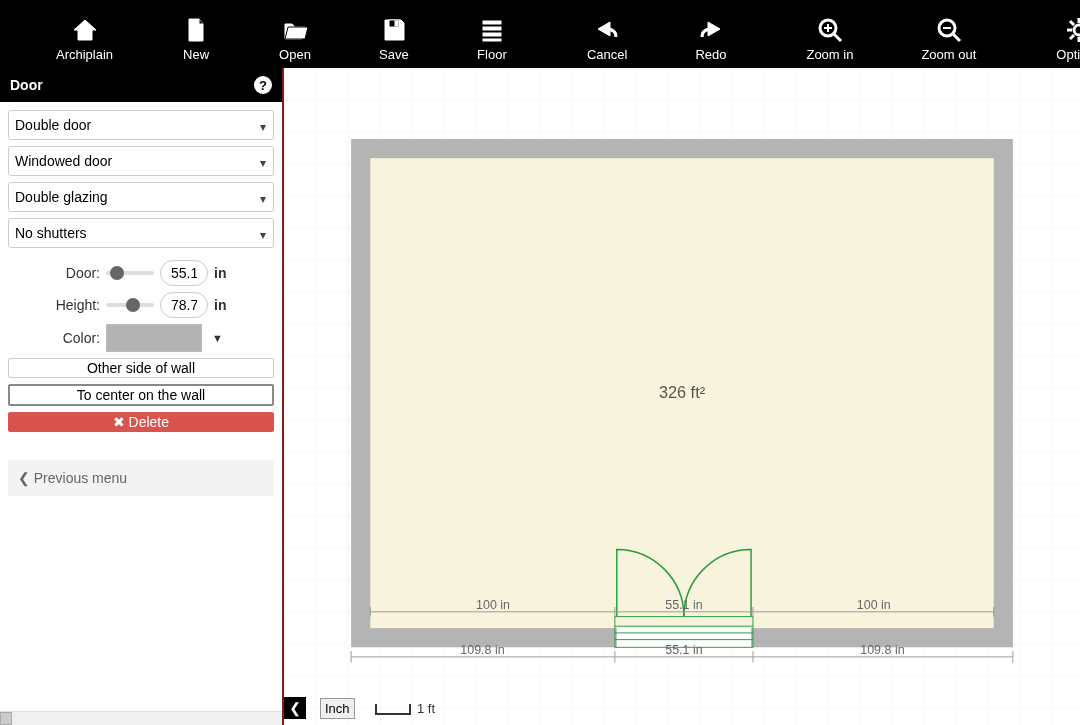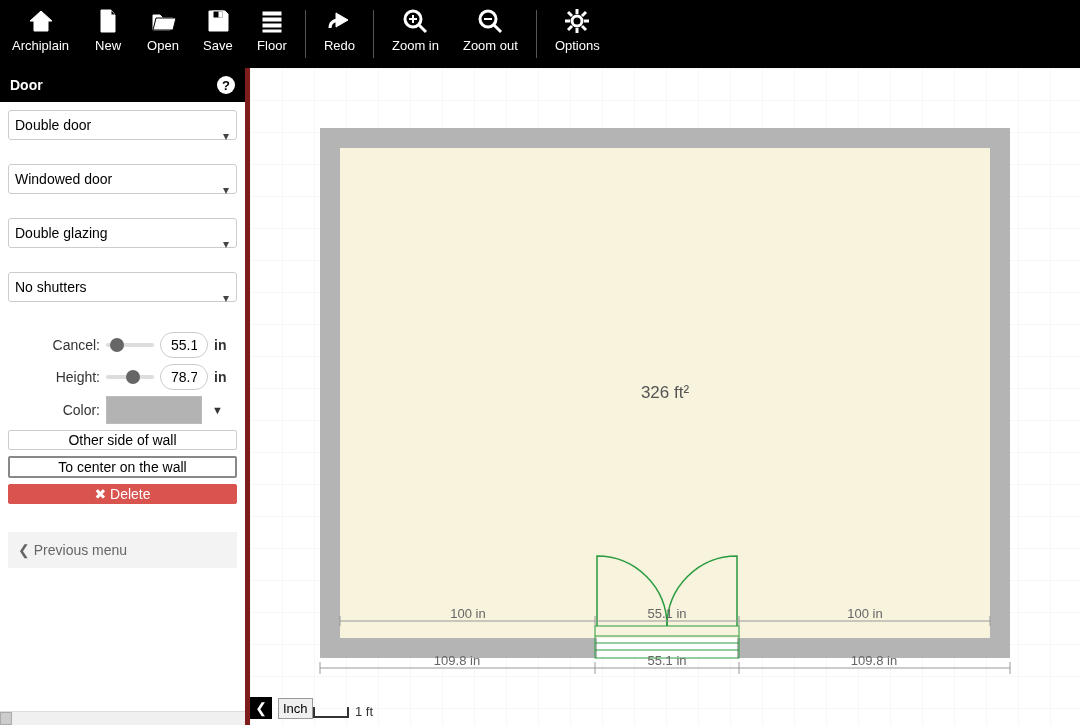--- a/index.html
+++ b/index.html
@@ -1,46 +1,46 @@
 <!DOCTYPE html>
 <html><head>
 <meta charset="utf-8">
 <style>
   html,body{margin:0;padding:0;height:100%;font-family:Arial,Helvetica,sans-serif;font-size:14px;color:#333;background:#fff;}
   *{box-sizing:border-box;}
   .toolbar{display:flex;align-items:stretch;background:#000;color:#fff;height:68px;}
   .toolbar-group{display:flex;align-items:stretch;}
   .toolbar-sep{width:1px;background:#555;margin:10px 6px;}
-  .tb-item{display:flex;flex-direction:column;align-items:center;padding:6px 12px 4px;cursor:pointer;min-width:54px;}
+  .tb-item{display:flex;flex-direction:column;align-items:center;justify-content:center;padding:12px 12px 4px;cursor:pointer;min-width:54px;margin-left:44px;}
   .tb-item .icon{height:30px;display:flex;align-items:center;justify-content:center;}
   .tb-item svg{fill:#fff;stroke:#fff;}
   .tb-label{font-size:13px;color:#fff;margin-top:2px;white-space:nowrap;}
   .app{display:flex;height:calc(100% - 68px);}
-  .sidebar{width:250px;background:#fff;border-right:5px solid #7f1d1d;display:flex;flex-direction:column;}
+  .sidebar{width:284px;background:#fff;border-right:2px solid #7f1d1d;display:flex;flex-direction:column;}
   .panel-header{background:#000;color:#fff;font-weight:bold;padding:8px 10px;display:flex;align-items:center;justify-content:space-between;}
   .help{width:18px;height:18px;border-radius:50%;background:#fff;color:#000;font-weight:bold;display:flex;align-items:center;justify-content:center;font-size:13px;cursor:pointer;}
   .panel-body{padding:8px;flex:1;overflow:auto;}
-  .sel{width:100%;padding:6px 6px;margin-bottom:24px;border:1px solid #ccc;border-radius:3px;background:#fff;font-size:14px;}
+  .sel{width:100%;padding:6px 6px;margin-bottom:6px;border:1px solid #ccc;border-radius:3px;background:#fff;font-size:14px;}
   .row{display:flex;align-items:center;margin:6px 0;gap:6px;}
   .row .lab{width:92px;text-align:right;font-size:14px;}
   .slider{flex:0 0 48px;height:14px;position:relative;}
   .slider .track{position:absolute;left:0;right:0;top:50%;height:4px;background:#ddd;border-radius:2px;transform:translateY(-50%);}
   .slider .knob{position:absolute;width:14px;height:14px;background:#666;border-radius:50%;top:0;}
   .numbox{width:48px;padding:4px 10px;border:1px solid #ccc;border-radius:13px;text-align:center;font-size:14px;}
   .unit{font-size:14px;font-weight:bold;}
   .swatch{flex:0 0 96px;height:28px;background:#b3b3b3;border:1px solid #bbb;cursor:pointer;}
   .dropdown-caret{font-size:11px;margin-left:4px;}
   .btn{display:block;width:100%;padding:1px;text-align:center;border:1px solid #ccc;background:#fff;border-radius:2px;margin-top:6px;cursor:pointer;font-size:14px;}
   .btn-primary{background:#32b4dd;color:#fff;border-color:#32b4dd;}
   .btn-danger{background:#d9534f;color:#fff;border-color:#d9534f;}
   .prev-menu{background:#f3f3f3;color:#666;padding:10px;margin-top:28px;cursor:pointer;display:flex;align-items:center;gap:4px;font-size:14px;}
   .canvas-area{flex:1;position:relative;background:repeating-linear-gradient(to right,#f7f7f7 0 1px,transparent 1px 32px),repeating-linear-gradient(to bottom,#f7f7f7 0 1px,transparent 1px 32px);overflow:hidden;}
   .dim-label{font-size:13px;fill:#666;text-anchor:middle;}
   .sidebar-toggle{position:absolute;left:0;bottom:6px;width:22px;height:22px;background:#000;color:#fff;display:flex;align-items:center;justify-content:center;cursor:pointer;}
-  .bottom-bar{position:absolute;left:28px;bottom:6px;display:flex;align-items:flex-end;}
+  .bottom-bar{position:absolute;left:36px;bottom:6px;display:flex;align-items:center;gap:20px;}
   .unit-select{padding:2px 4px;border:1px solid #999;font-size:13px;}
   .scale{display:flex;align-items:center;gap:6px;color:#333;font-size:13px;}
   .scroll-track{height:14px;background:#f0f0f0;border-top:1px solid #ddd;}
   .scroll-thumb{height:100%;width:12px;background:#ccc;border:1px solid #aaa;}
   select{appearance:none;-webkit-appearance:none;background-image:none;}
   .sel-wrap{position:relative;}
   .sel-wrap::after{content:'▾';position:absolute;right:8px;top:50%;transform:translateY(-55%);font-size:12px;color:#444;pointer-events:none;}
 </style>
 </head>
 <body>
@@ -90,20 +90,29 @@
             <rect x="4" y="10" width="18" height="3" fill="#fff"></rect>
             <rect x="4" y="16" width="18" height="3" fill="#fff"></rect>
             <rect x="4" y="22" width="18" height="2" fill="#fff"></rect>
           </svg>
         </div>
         <div class="tb-label">Floor</div>
       </div>
     </div>
   <div class="toolbar-sep"></div>
   <div class="toolbar-group" id="tg2">
+      <div class="tb-item">
+        <div class="icon">
+          <svg width="26" height="26">
+            <path d="M16 5 L4 12 L16 19 Z" fill="#fff"></path>
+            <path d="M12 12 Q22 12 22 20" fill="none" stroke="#fff" stroke-width="3"></path>
+          </svg>
+        </div>
+        <div class="tb-label">Cancel</div>
+      </div>
       <div class="tb-item">
         <div class="icon">
           <svg width="26" height="26">
             <path d="M10 5 L22 12 L10 19 Z" fill="#fff"></path>
             <path d="M14 12 Q4 12 4 20" fill="none" stroke="#fff" stroke-width="3"></path>
           </svg>
         </div>
         <div class="tb-label">Redo</div>
       </div>
     </div>
@@ -160,21 +169,21 @@
       <span>Door</span>
       <span class="help">?</span>
     </div>
     <div class="panel-body">
       <div class="sel-wrap"><select class="sel"><option>Double door</option></select></div>
       <div class="sel-wrap"><select class="sel"><option>Windowed door</option></select></div>
       <div class="sel-wrap"><select class="sel"><option>Double glazing</option></select></div>
       <div class="sel-wrap"><select class="sel"><option>No shutters</option></select></div>
 
       <div class="row">
-        <span class="lab">Cancel:</span>
+        <span class="lab">Door:</span>
         <div class="slider">
             <div class="track"></div>
             <div class="knob" style="left:4px;"></div>
           </div>
         <input class="numbox" value="55.1" style="">
         <span class="unit">in</span>
       </div>
       <div class="row">
         <span class="lab">Height:</span>
         <div class="slider">

